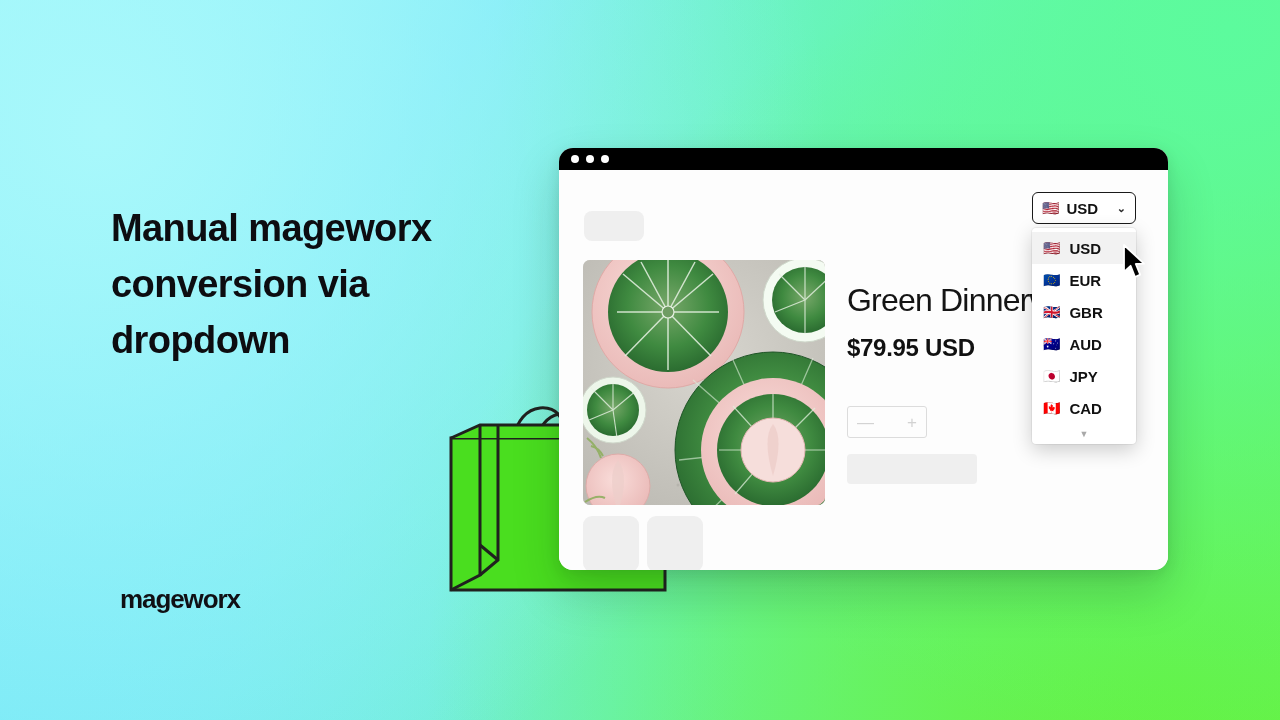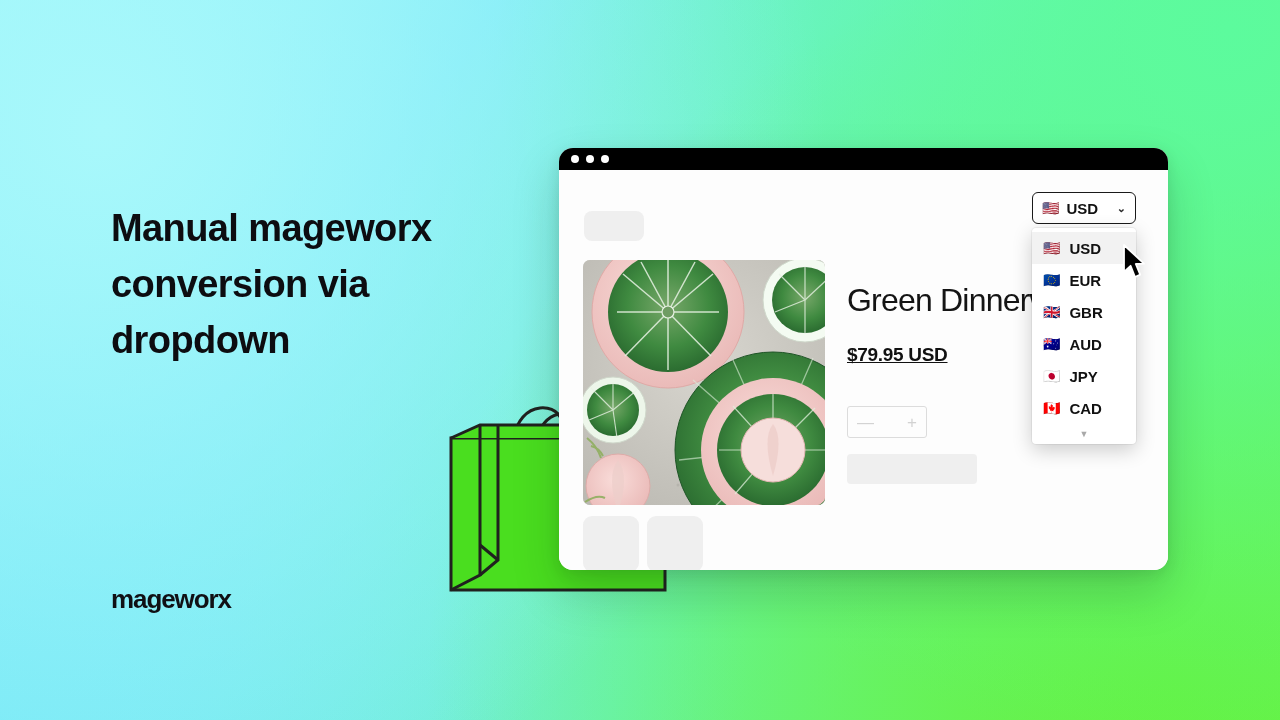--- a/index.html
+++ b/index.html
@@ -15,21 +15,21 @@
       linear-gradient(125deg, #9df6fb 0%, #7ae9f6 28%, #69f5b4 62%, #6df24c 100%);
   }
 
   
   .headline {
     position:absolute; left:111px; top:200px; width:440px;
     font-size:38px; line-height:56px; font-weight:700;
     letter-spacing:-0.6px; color:#0d0d11;
   }
   .logo {
-    position:absolute; left:111px; top:584px;
+    position:absolute; left:120px; top:584px;
     font-size:26px; font-weight:700; letter-spacing:-1.1px; color:#101014;
   }
 
   
   .bag { position:absolute; left:440px; top:370px; width:250px; height:250px; }
 
   
   .window {
     position:absolute; left:559px; top:148px; width:609px; height:422px;
     border-radius:14px; background:#fff; overflow:hidden;
@@ -45,21 +45,21 @@
 
   .hero {
     position:absolute; left:24px; top:90px; width:242px; height:245px;
     border-radius:7px; overflow:hidden; background:#cfcfc8;
   }
   .thumbs { position:absolute; left:24px; top:346px; display:flex; gap:8px; }
   .thumb { width:56px; height:56px; border-radius:9px; background:#efefef; }
 
   .info { position:absolute; left:288px; top:112px; width:300px; }
   .ptitle { font-size:32px; font-weight:400; color:#141414; letter-spacing:-.8px; white-space:nowrap; }
-  .pprice { margin-top:25px; font-size:19px; font-weight:700; color:#111; letter-spacing:-.3px;text-decoration:underline; }
+  .pprice { margin-top:15px; font-size:24px; font-weight:700; color:#111; letter-spacing:-.3px; }
 
   .qty {
     position:absolute; left:288px; top:236px; width:80px; height:32px;
     border:1px solid #dcdcdc; border-radius:3px;
     display:flex; align-items:center; justify-content:space-between; padding:0 9px;
     color:#d2d2d2; font-size:17px; line-height:1;
   }
   .cart-skel { position:absolute; left:288px; top:284px; width:130px; height:30px; border-radius:4px; }
 
   

